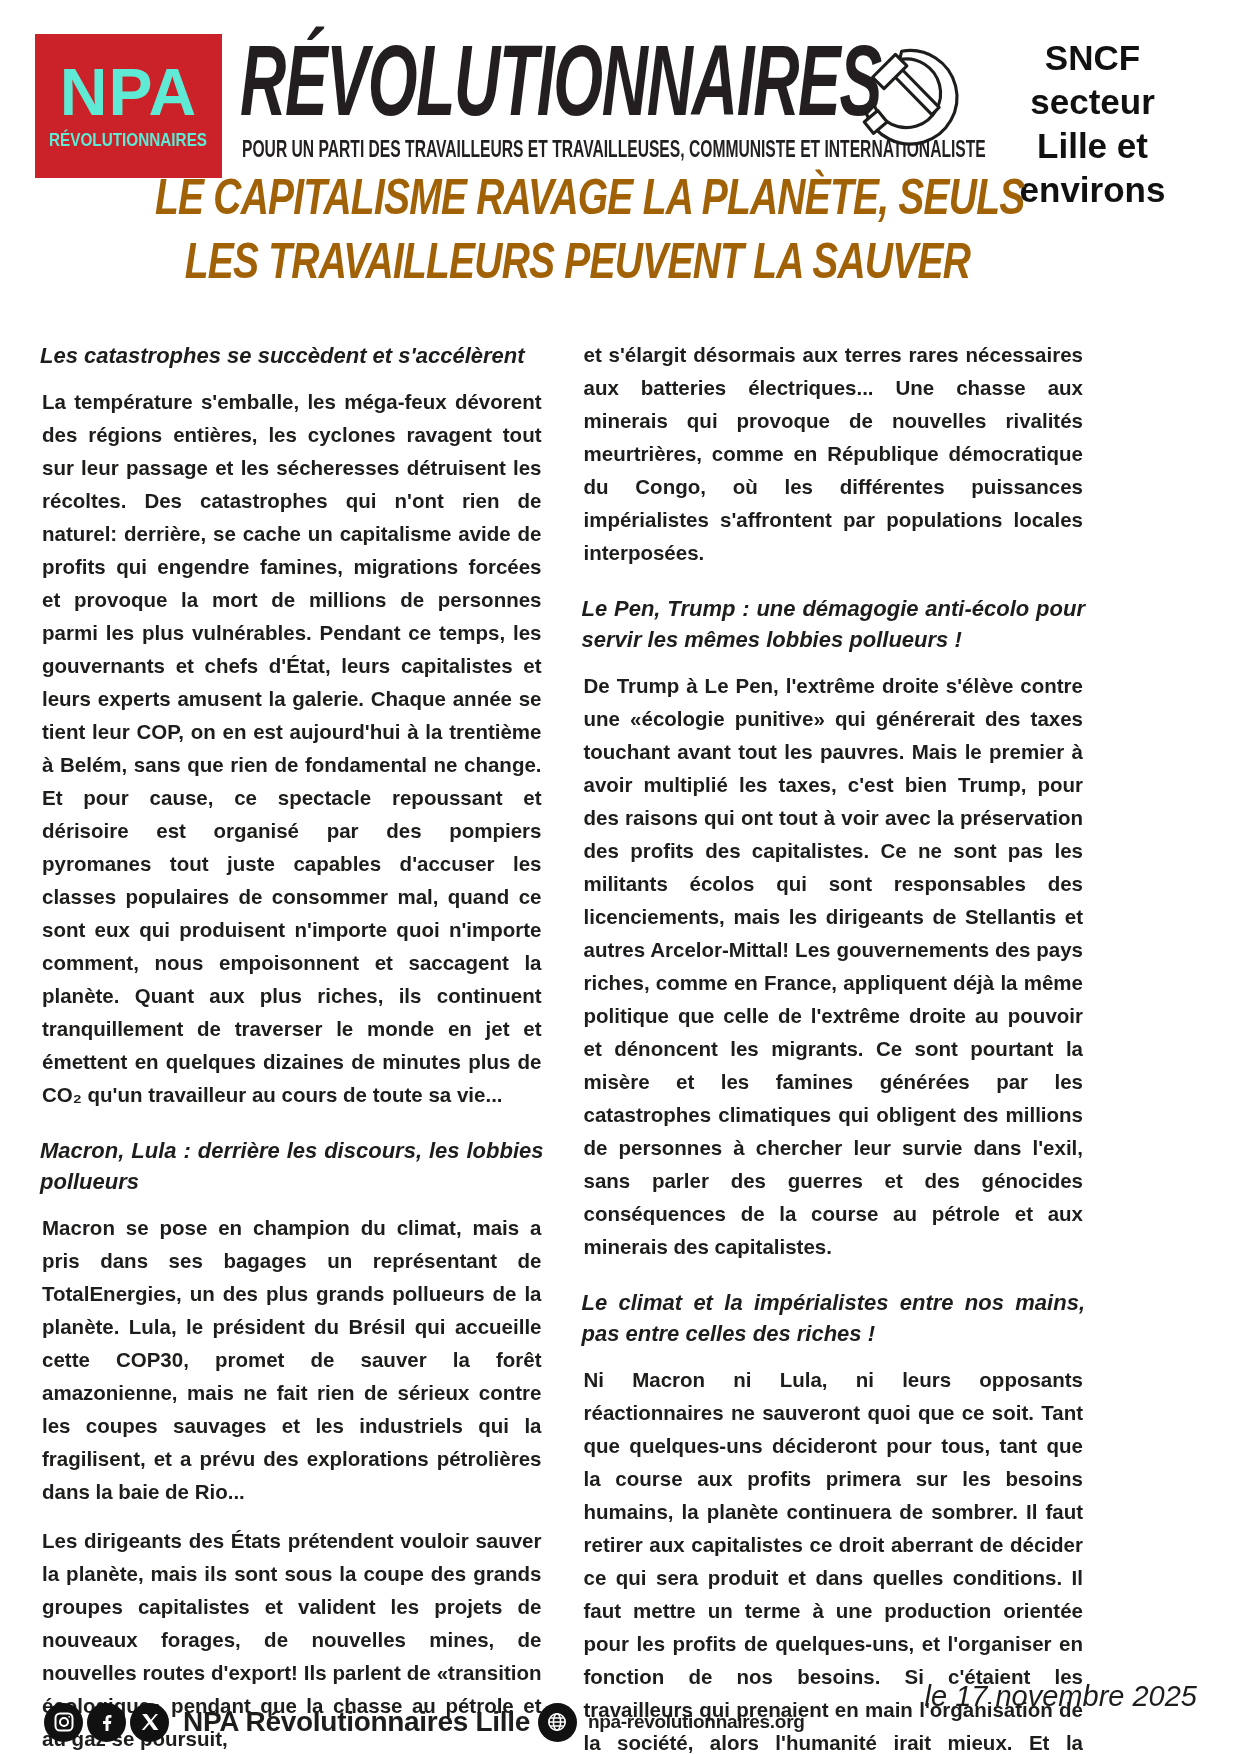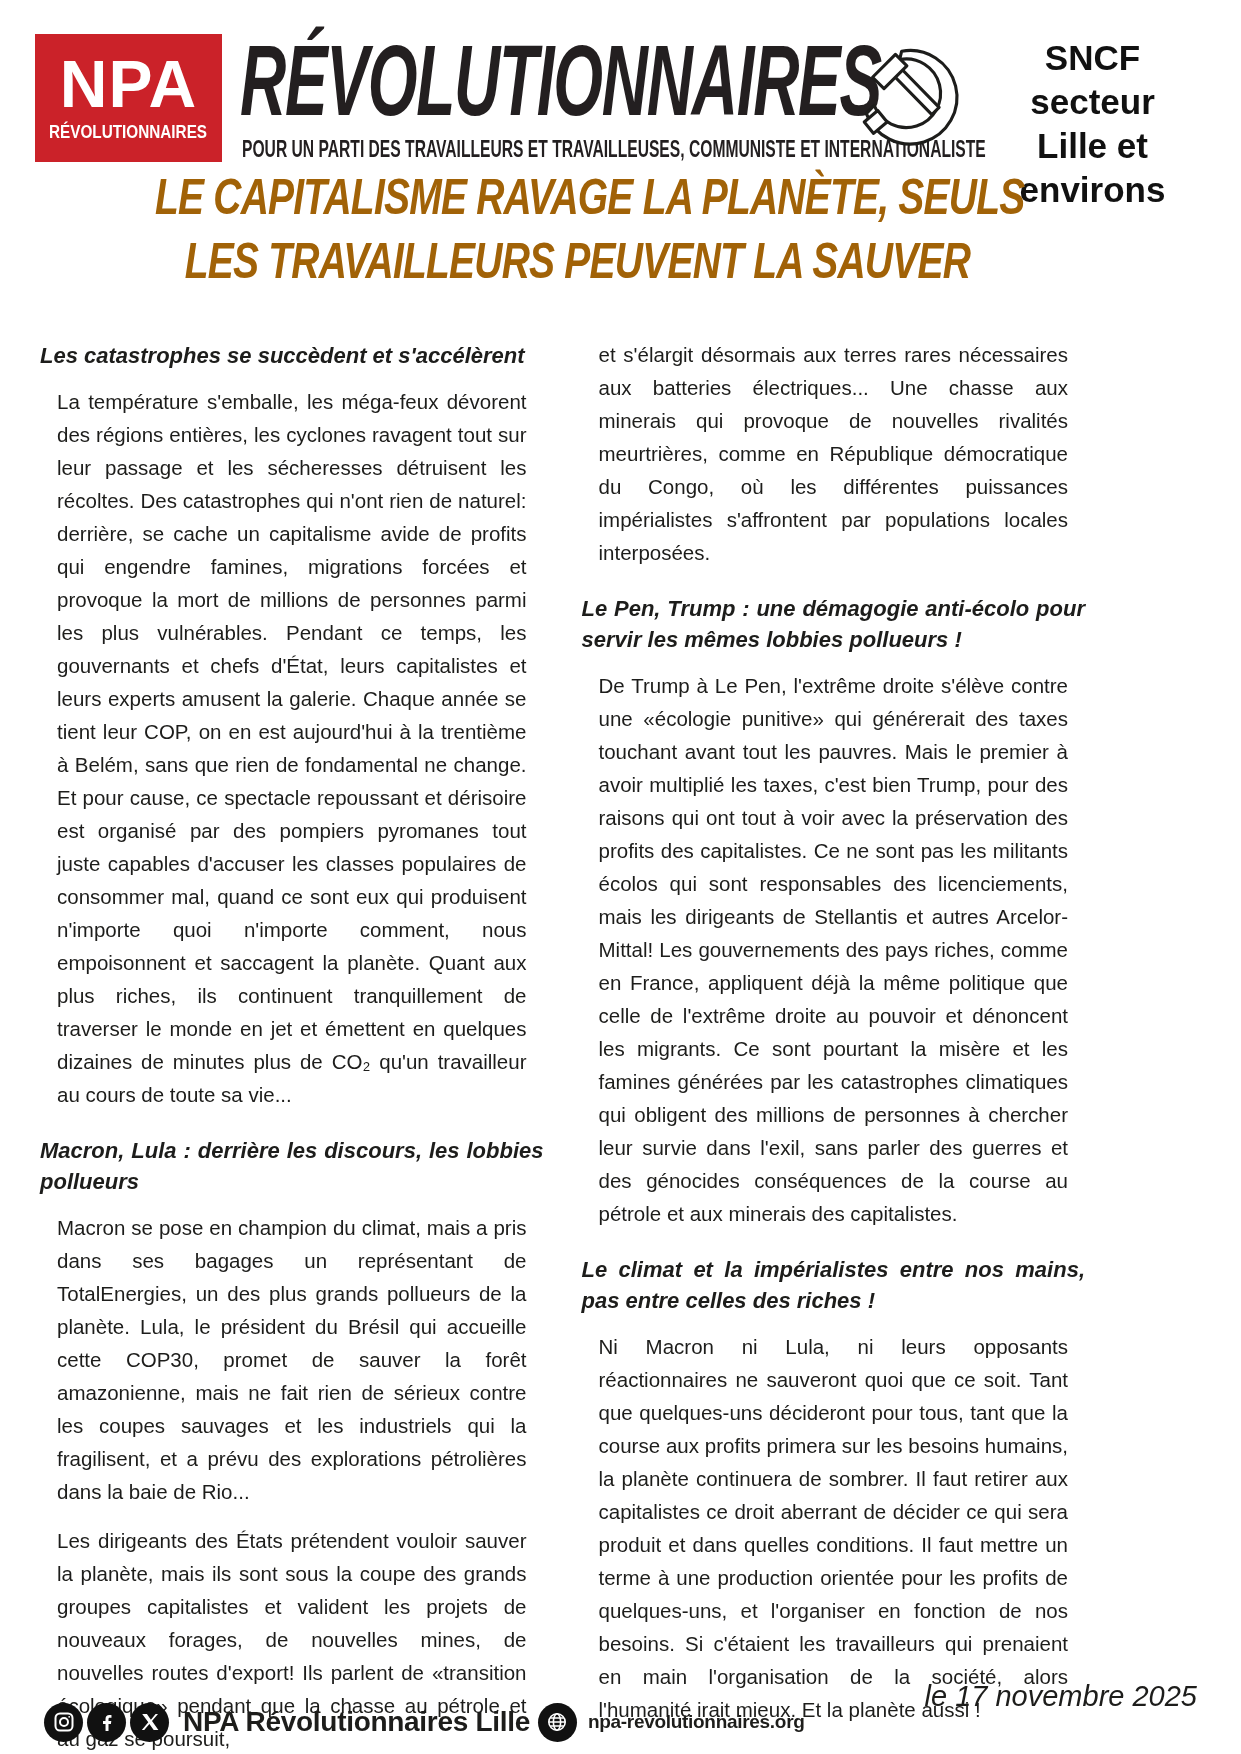--- a/index.html
+++ b/index.html
@@ -9,22 +9,22 @@
     font-family:"Liberation Sans","DejaVu Sans",sans-serif;
     color:var(--ink,#1d1d1b);
     position:relative;
     overflow:hidden;
   }
   .page { position:absolute; inset:0; }
 
   
   .header { position:absolute; left:35px; top:28px; right:31px; height:148px; }
   .logo {
-    position:absolute; left:0; top:6px; width:187px; height:128px;
-    background:var(--brand-red,#cb2229); color:#ffffff;
+    position:absolute; left:0; top:6px; width:187px; height:144px;
+    background:var(--brand-red,#cb2229); color:#5eead4;
     display:flex; flex-direction:column; align-items:center; justify-content:center;
   }
   .logo .npa { font-size:66px; font-weight:bold; line-height:0.95; letter-spacing:1px; }
   .logo .logo-sub {
     font-size:18px; font-weight:bold; margin-top:7px; white-space:nowrap;
     display:inline-block; transform:scaleX(0.85); transform-origin:center;
   }
   .masthead { position:absolute; left:205px; top:0; width:660px; height:148px; }
   .masthead-title {
     position:absolute; left:0; top:2px;
@@ -52,21 +52,21 @@
     display:block; font-size:50px; line-height:64px; letter-spacing:-1px;
     white-space:nowrap; transform:scaleX(0.78); transform-origin:center;
   }
 
   
   .columns {
     position:absolute; top:338px; left:40px; width:1045px;
     display:flex; gap:38px;
   }
   .col { flex:1; font-size:20.5px; line-height:33px; text-align:justify; }
-  .para { margin:0 17px 16px; }
+  .para { margin:0 2px 16px;font-weight:bold; }
   .sec-heading {
     font-weight:bold; font-style:italic; font-size:22px; line-height:31px;
     margin:24px 0 14px; text-align:justify;
   }
   .sec-heading:first-child { margin-top:2px; }
 
   
   .footer {
     position:absolute; left:44px; top:1702px; width:1045px; height:40px;
     display:flex; align-items:center;

